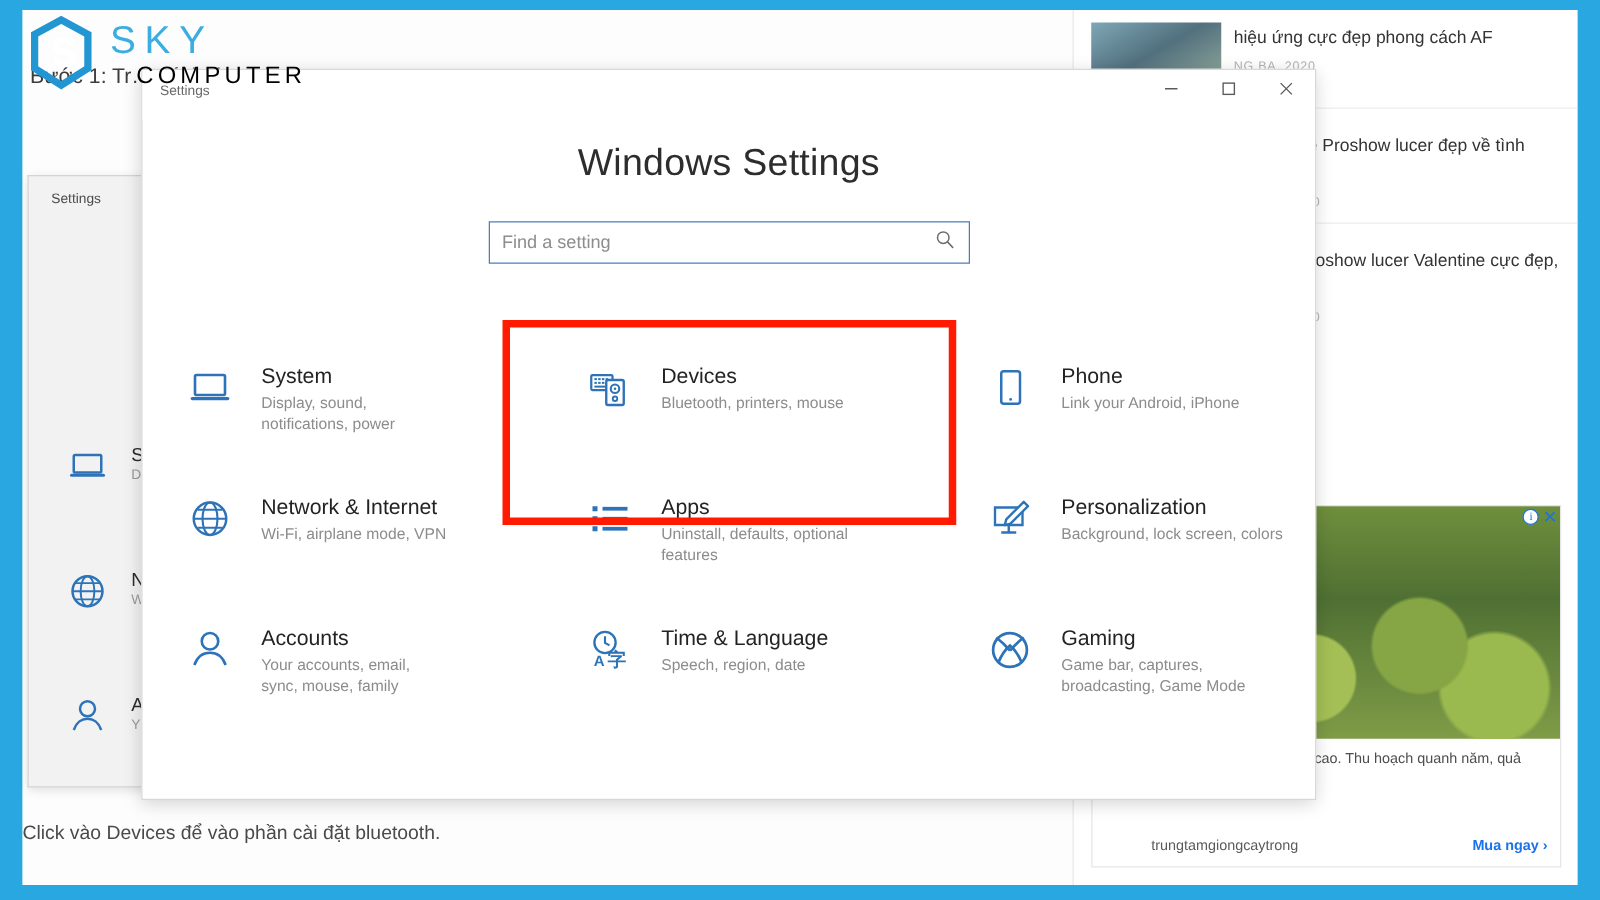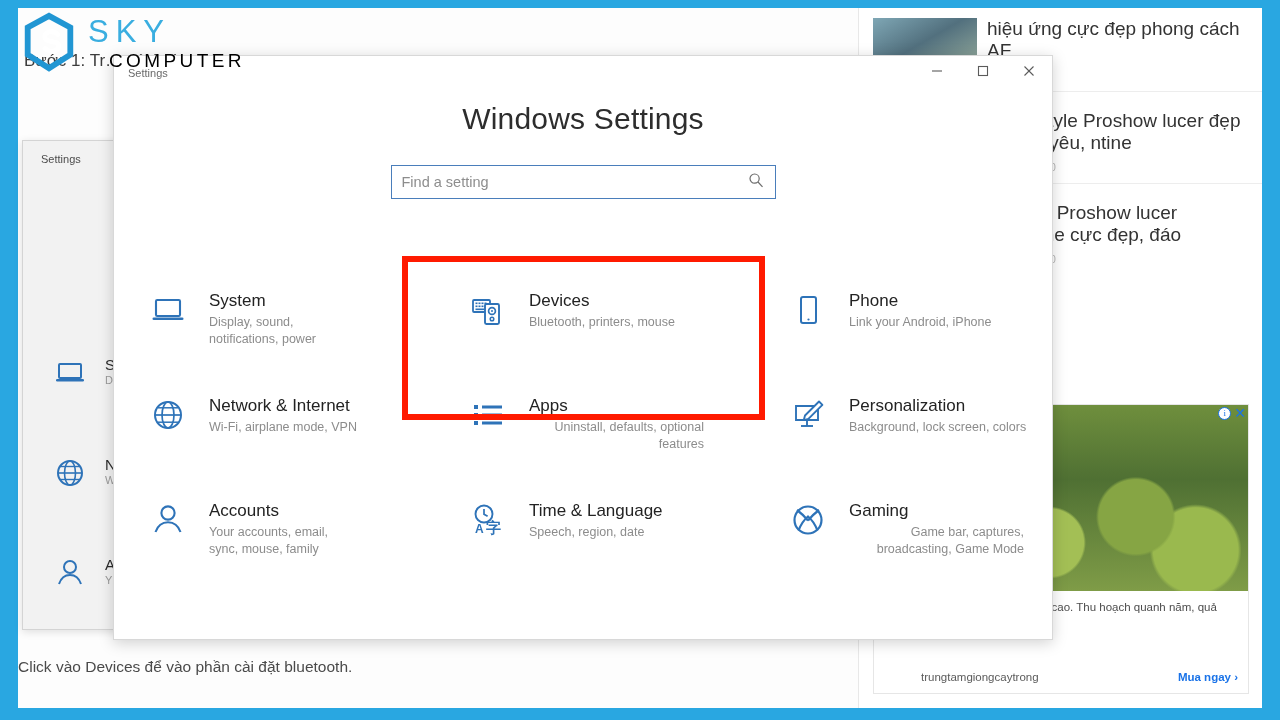--- a/index.html
+++ b/index.html
@@ -76,21 +76,21 @@
   }
   .side-thumb .banner {
     position: absolute; left: 0; right: 22px; bottom: 0; height: 15px;
     background: #e0232a;
     color: #fff; font-size: 7px; line-height: 15px; text-align: center;
     letter-spacing: .2px;
     white-space: nowrap; overflow: hidden;
   }
   .side-post-body { flex: 1; min-width: 0; }
   .side-post-title {
-    font-size: 19px; line-height: 22px; color: #333; font-weight: 400;
+    font-size: 14px; line-height: 22px; color: #333; font-weight: 400;
   }
   .side-post-date {
     margin-top: 8px;
     font-size: 10px; color: #b3b3b3; letter-spacing: .6px;
   }
 
   
   .ad-block {
     position: absolute;
     left: 14px; bottom: 14px;
@@ -218,21 +218,21 @@
     width: 46px; height: 30px;
     display: flex; align-items: center; justify-content: center;
     color: #5b5b5b;
   }
 
   .win-heading {
     text-align: center;
     font-size: 30px;
     color: #2d2d2d;
     font-weight: 400;
-    margin-top: 6px;
+    margin-top: 18px;
     letter-spacing: .2px;
   }
 
   .search-wrap {
     margin: 29px auto 0 auto;
     width: 385px; height: 34px;
     position: relative;
   }
   .search-box {
     width: 100%; height: 100%;
@@ -282,21 +282,21 @@
     color: #232323;
     line-height: 21px;
   }
   .tile-sub {
     margin-top: 3px;
     font-size: 12.5px;
     color: #8c8c8c;
     line-height: 17px;
     max-width: 215px;
   }
-  .tile.narrow .tile-sub { max-width: 175px; text-align: right; }
+  .tile.narrow .tile-sub { max-width: 175px; }
 
   
   .highlight {
     position: absolute;
     left: 402px; top: 256px;
     width: 363px; height: 164px;
     border: 6px solid #ff1a00;
     z-index: 45;
     pointer-events: none;
   }

